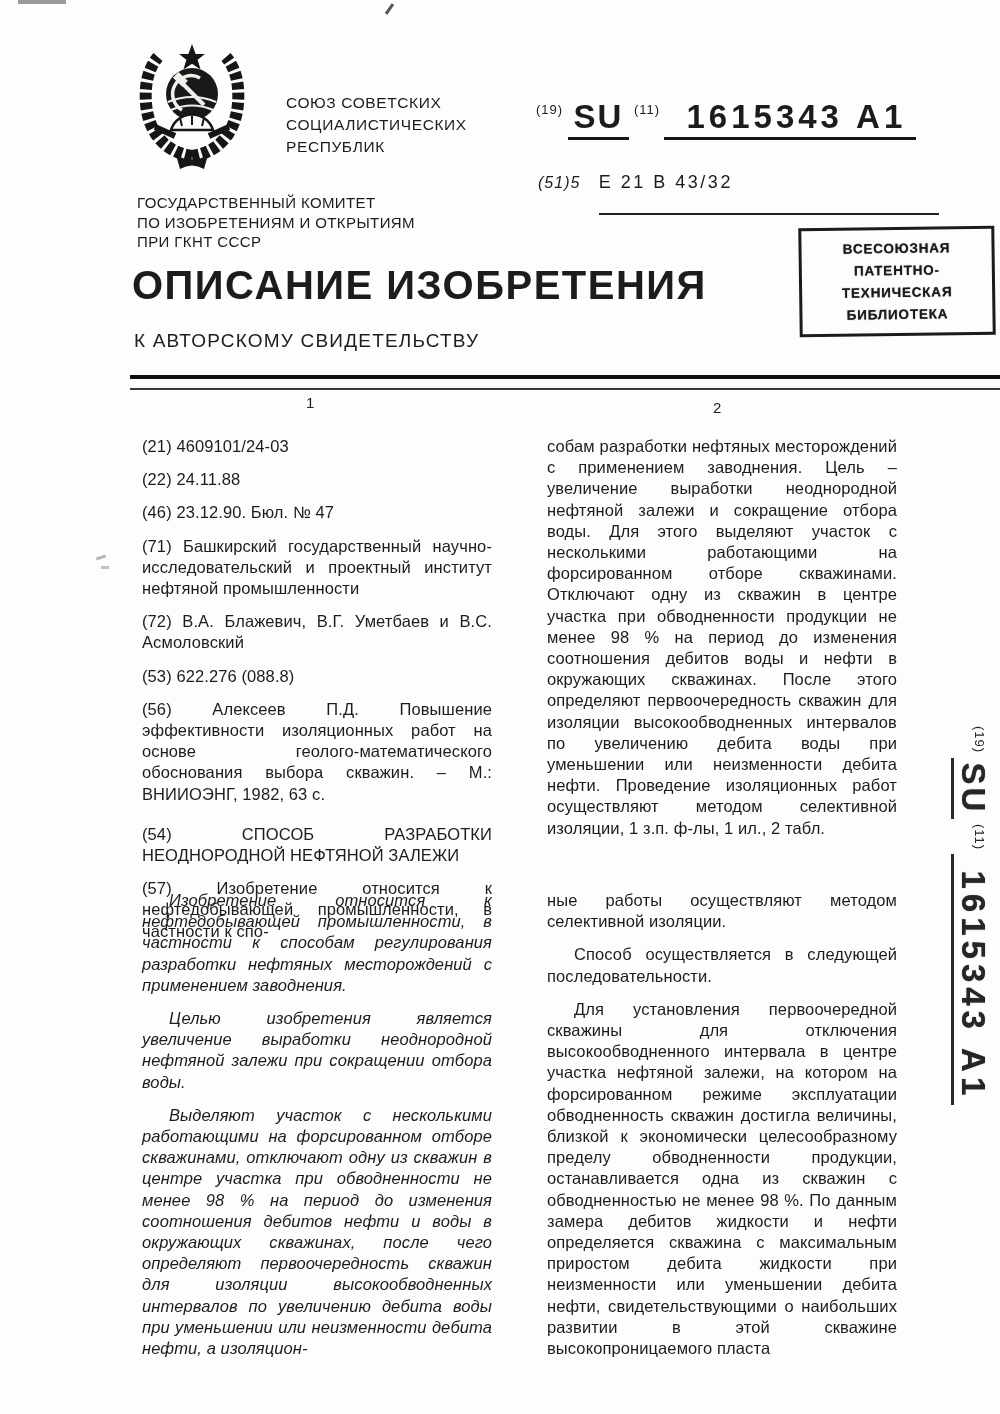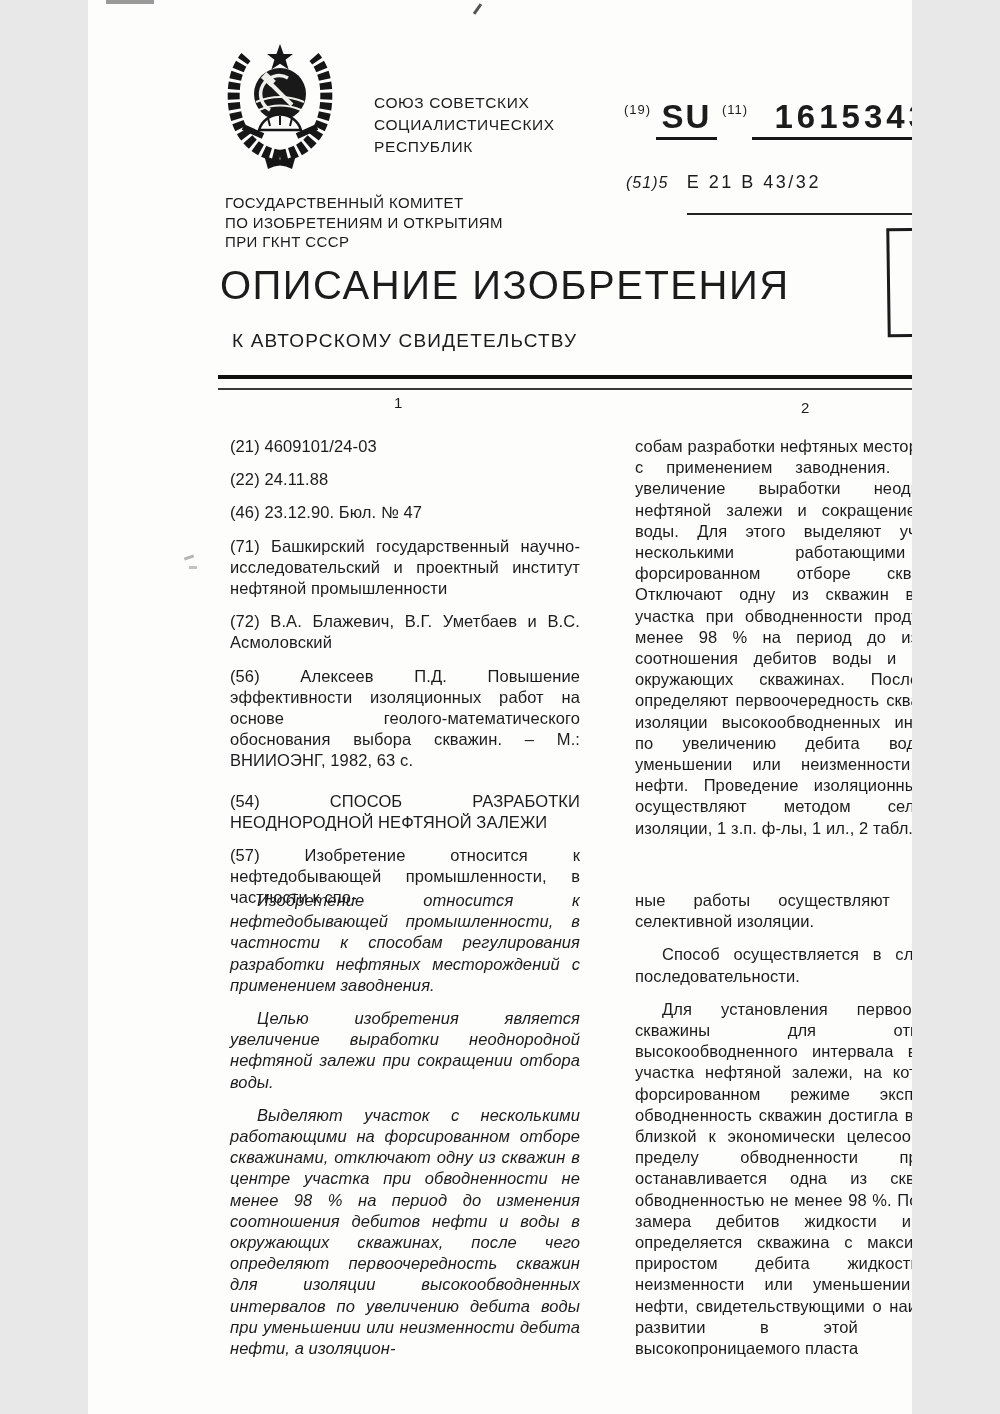--- a/index.html
+++ b/index.html
@@ -1,18 +1,18 @@
 <!DOCTYPE html>
 <html lang="ru"><head>
 <meta charset="utf-8">
 <style>
   html,body{margin:0;padding:0;background:#e8e8e8;}
   .page{
     position:relative;
-    width:824px;height:1414px;
+    width:1000px;height:1414px;
     margin:0 auto;
     background:#fdfdfc;
     color:#1c1c1c;
     font-family:"Liberation Sans","DejaVu Sans",sans-serif;
     overflow:hidden;
   }
   .abs{position:absolute;}
 
   
   .emblem{left:130px;top:42px;width:124px;height:130px;}
@@ -33,22 +33,22 @@
     left:799px;top:227px;width:186px;
     border:3px solid #1b1b1b;
     padding:8px 2px 7px 2px;
     transform:rotate(-.8deg);
     text-align:center;
     font-weight:700;font-size:13.5px;line-height:22px;letter-spacing:.8px;
     color:#1b1b1b;text-shadow:0 0 1px #444;
   }
 
   
-  .title{left:132px;top:263px;font-size:40px;font-weight:400;letter-spacing:1.5px;white-space:nowrap;}
-  .subtitle{left:144px;top:330px;font-size:19px;letter-spacing:1.2px;white-space:nowrap;text-align:center;}
+  .title{left:132px;top:263px;font-size:40px;font-weight:700;letter-spacing:1.5px;white-space:nowrap;}
+  .subtitle{left:134px;top:330px;font-size:19px;letter-spacing:1.2px;white-space:nowrap;text-align:center;}
   .rule{left:130px;top:375px;width:870px;height:9px;border-top:4px solid #101010;border-bottom:2px solid #3a3a3a;}
   .coln{font-size:15px;}
   .coln1{left:306px;top:394px;}
   .coln2{left:713px;top:399px;}
 
   
   .col{width:374px;font-size:16.5px;line-height:21.2px;text-align:justify;letter-spacing:.1px;hyphens:auto;}
   .ul{left:130px;top:424px;}
   .ur{left:535px;top:424px;}
   .ll{left:130px;top:878px;font-style:italic;}
@@ -132,20 +132,21 @@
   <div class="abs rule"></div>
   <div class="abs coln coln1">1</div>
   <div class="abs coln coln2">2</div>
 
   <div class="abs col ul">
     <p>(21) 4609101/24-03</p>
     <p>(22) 24.11.88</p>
     <p>(46) 23.12.90. Бюл. № 47</p>
     <p>(71) Башкирский государственный научно-исследовательский и проектный институт нефтяной промышленности</p>
     <p>(72) В.А. Блажевич, В.Г. Уметбаев и В.С. Асмоловский</p>
+    <p>(53) 622.276 (088.8)</p>
     <p>(56) Алексеев П.Д. Повышение эффективности изоляционных работ на основе геолого-математического обоснования выбора скважин. – М.: ВНИИОЭНГ, 1982, 63 с.</p>
     <p class="t54">(54) СПОСОБ РАЗРАБОТКИ НЕОДНОРОДНОЙ НЕФТЯНОЙ ЗАЛЕЖИ</p>
     <p>(57) Изобретение относится к нефтедобывающей промышленности, в частности к спо-</p>
   </div>
 
   <div class="abs col ur">
     <p>собам разработки нефтяных месторождений с применением заводнения. Цель – увеличение выработки неоднородной нефтяной залежи и сокращение отбора воды. Для этого выделяют участок с несколькими работающими на форсированном отборе скважинами. Отключают одну из скважин в центре участка при обводненности продукции не менее 98 % на период до изменения соотношения дебитов воды и нефти в окружающих скважинах. После этого определяют первоочередность скважин для изоляции высокообводненных интервалов по увеличению дебита воды при уменьшении или неизменности дебита нефти. Проведение изоляционных работ осуществляют методом селективной изоляции, 1 з.п. ф-лы, 1 ил., 2 табл.</p>
   </div>
 
   <div class="abs col ll">

